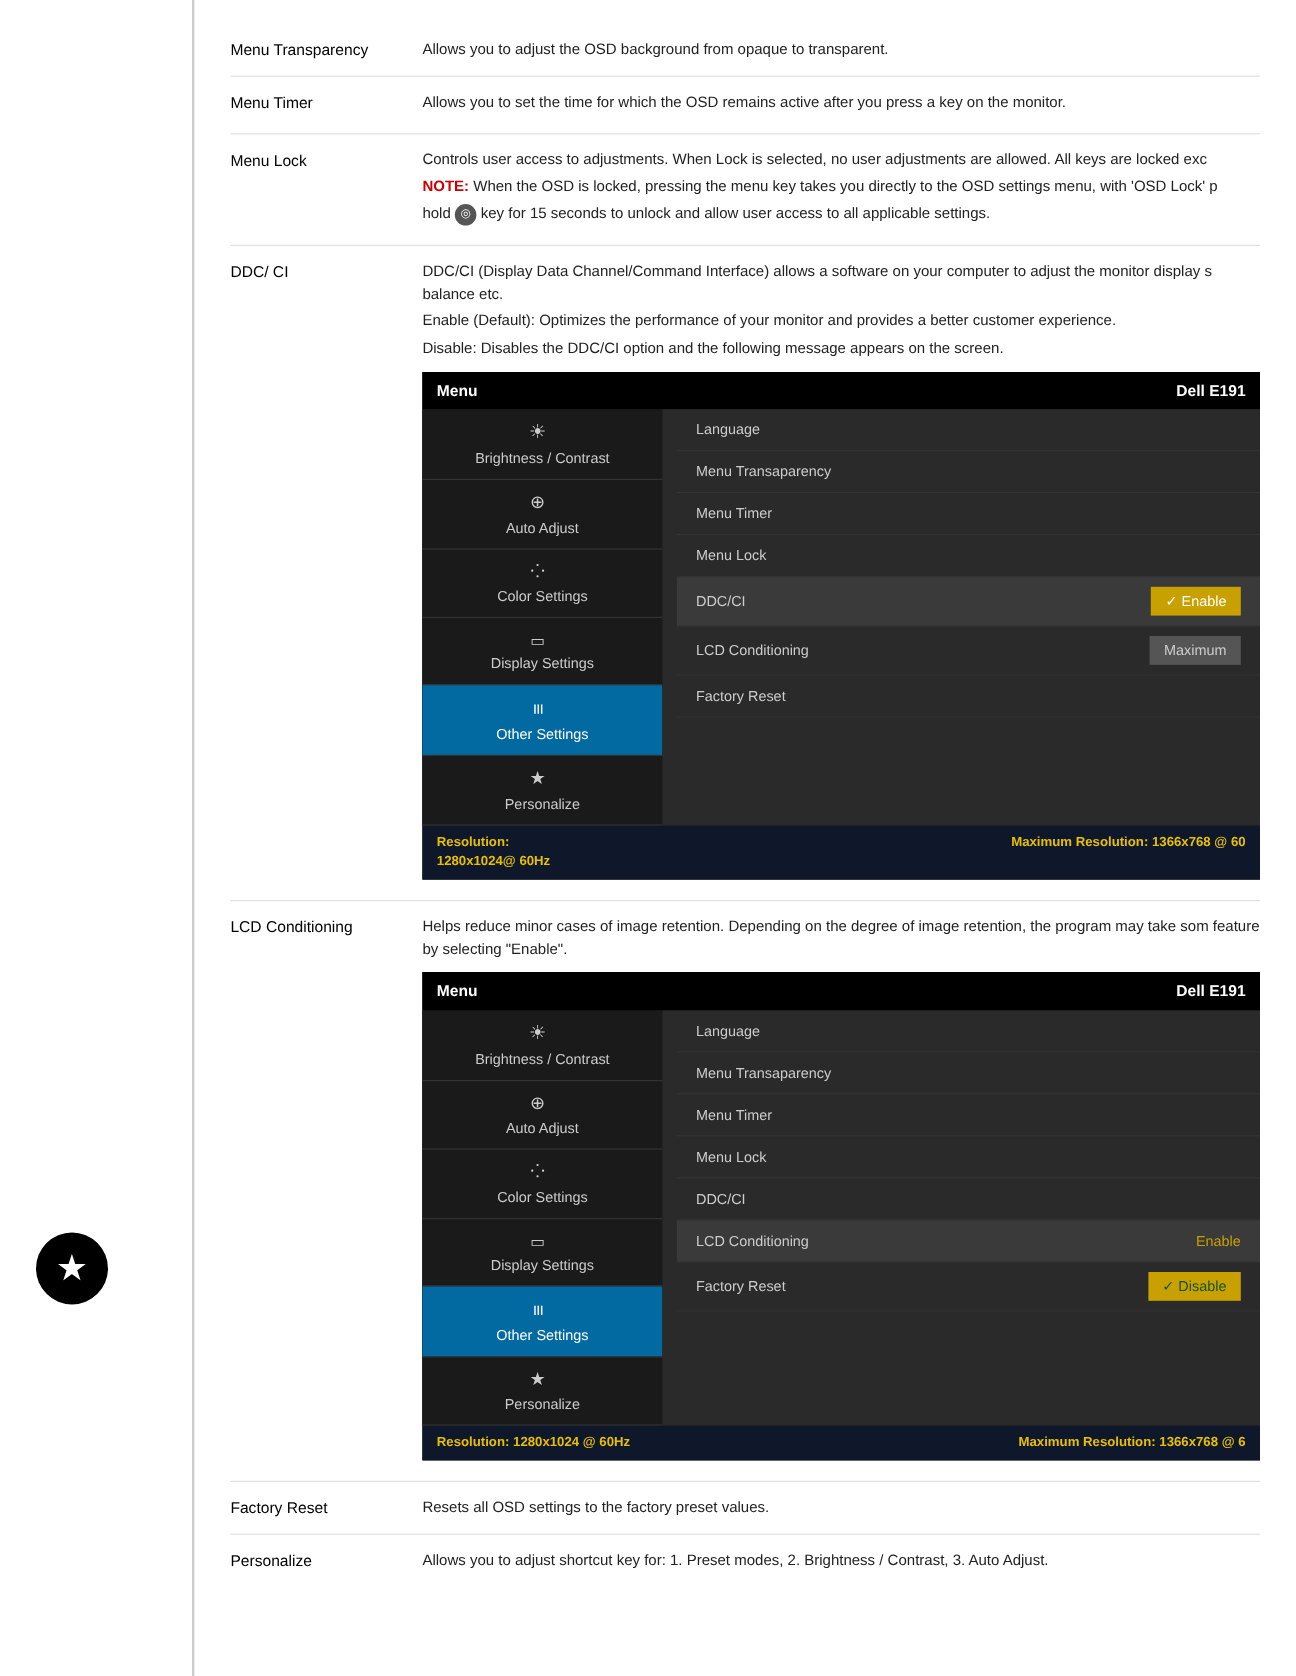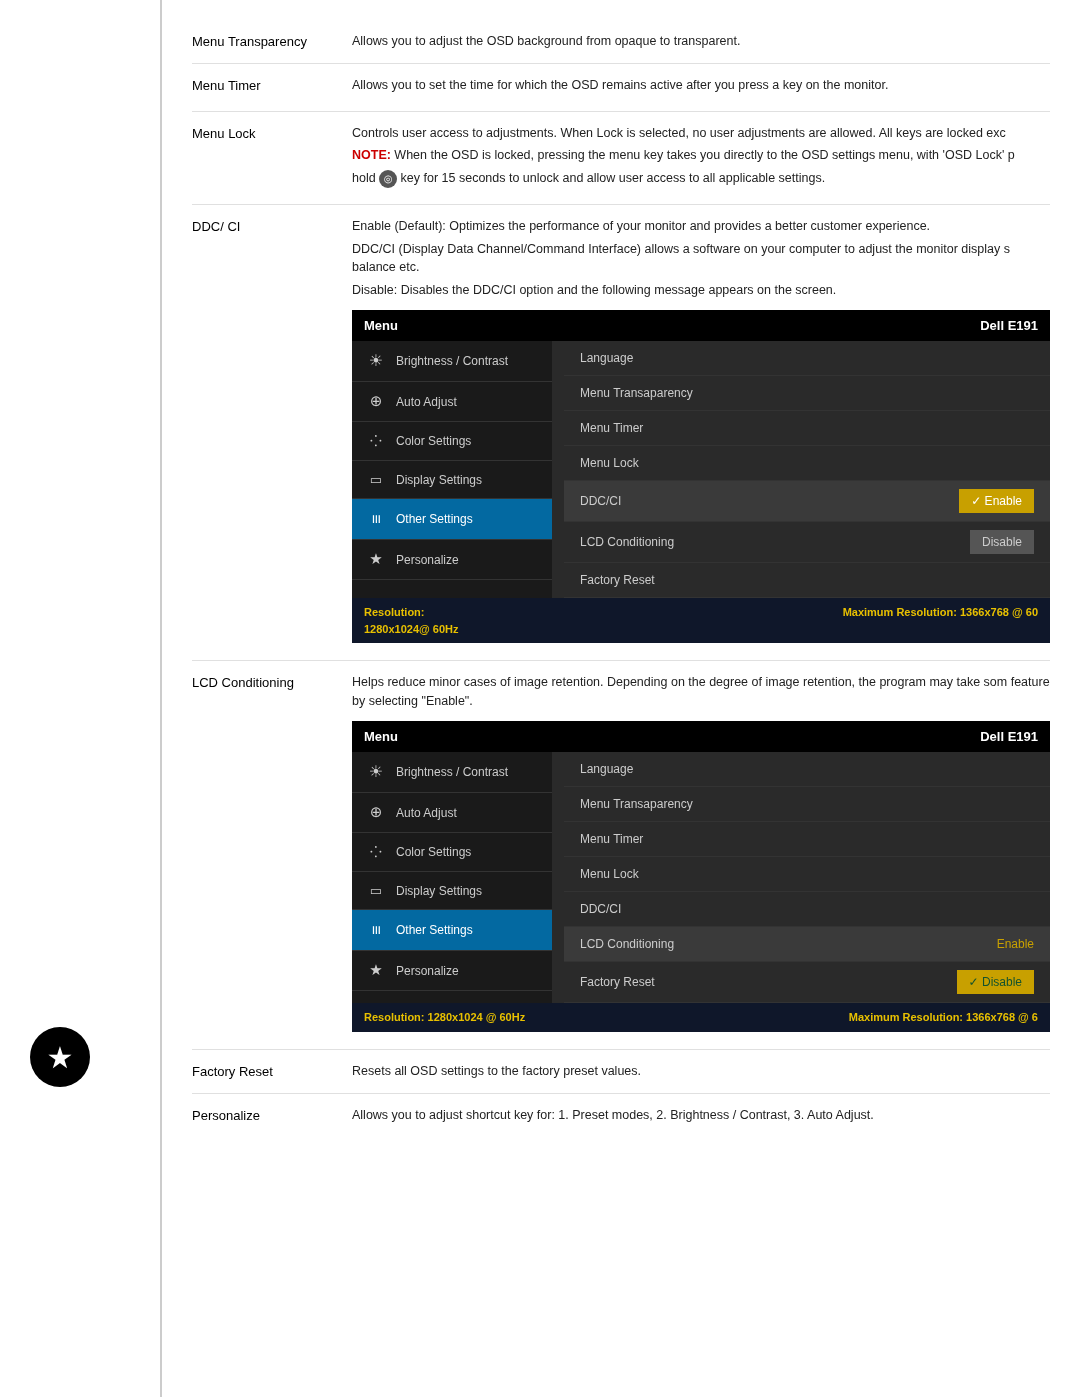--- a/index.html
+++ b/index.html
@@ -139,20 +139,21 @@
     }
 
     .osd-menu-item {
       display: flex;
       align-items: center;
       padding: 8px 12px;
       color: #ccc;
       font-size: 12px;
       cursor: pointer;
       border-bottom: 1px solid #333;
+      flex-direction: column;
     }
 
     .osd-menu-item.active {
       background: #0369a1;
       color: #fff;
       text-align: right;
     }
 
     .osd-menu-item .item-icon {
       width: 24px;
@@ -266,22 +267,22 @@
       <div class="desc-col">
         <p>Controls user access to adjustments. When Lock is selected, no user adjustments are allowed. All keys are locked exc</p>
         <p><span class="note-text">NOTE:</span> When the OSD is locked, pressing the menu key takes you directly to the OSD settings menu, with 'OSD Lock' p</p>
         <p>hold <span class="inline-icon">◎</span> key for 15 seconds to unlock and allow user access to all applicable settings.</p>
       </div>
     </div>
 
     <div class="settings-row">
       <div class="label-col">DDC/ CI</div>
       <div class="desc-col">
+        <p>DDC/CI (Display Data Channel/Command Interface) allows a software on your computer to adjust the monitor display s balance etc.</p>
         <p>Enable (Default): Optimizes the performance of your monitor and provides a better customer experience.</p>
-        <p>DDC/CI (Display Data Channel/Command Interface) allows a software on your computer to adjust the monitor display s balance etc.</p>
         <p>Disable: Disables the DDC/CI option and the following message appears on the screen.</p>
 
         <div class="osd-menu">
           <div class="osd-header">
             <span>Menu</span>
             <span>Dell E191</span>
           </div>
           <div class="osd-body">
             <div class="osd-left">
               <div class="osd-menu-item">
@@ -321,21 +322,21 @@
               </div>
               <div class="osd-right-item">
                 <span class="item-label">Menu Lock</span>
               </div>
               <div class="osd-right-item active">
                 <span class="item-label">DDC/CI</span>
                 <span class="osd-value-enable">✓ Enable</span>
               </div>
               <div class="osd-right-item">
                 <span class="item-label">LCD Conditioning</span>
-                <span class="osd-value-disable">Disable</span>
+                <span class="osd-value-disable">Maximum</span>
               </div>
               <div class="osd-right-item">
                 <span class="item-label">Factory Reset</span>
               </div>
             </div>
           </div>
           <div class="osd-footer">
             <span><span class="osd-footer" style="color:#e8c000;background:none;padding:0;">Resolution:</span> 1280x1024@ 60Hz</span>
             <span><span style="color:#e8c000;">Maximum Resolution:</span> 1366x768 @ 60</span>
           </div>

